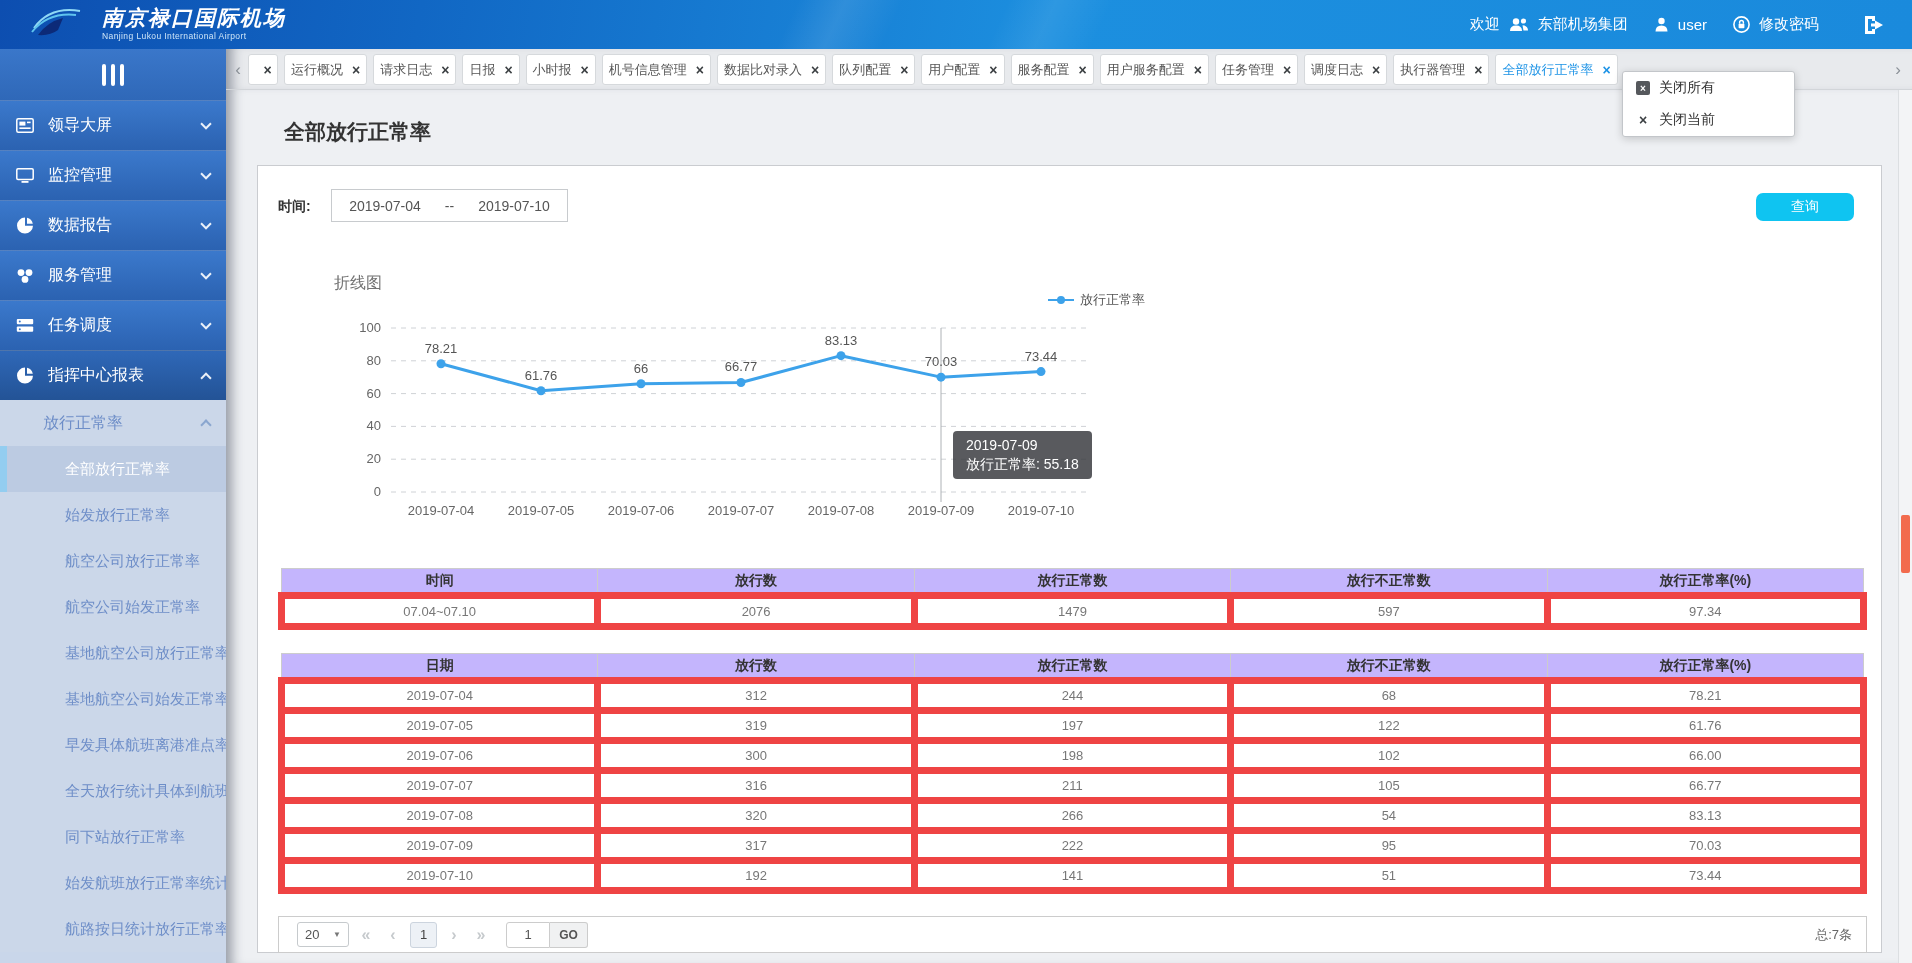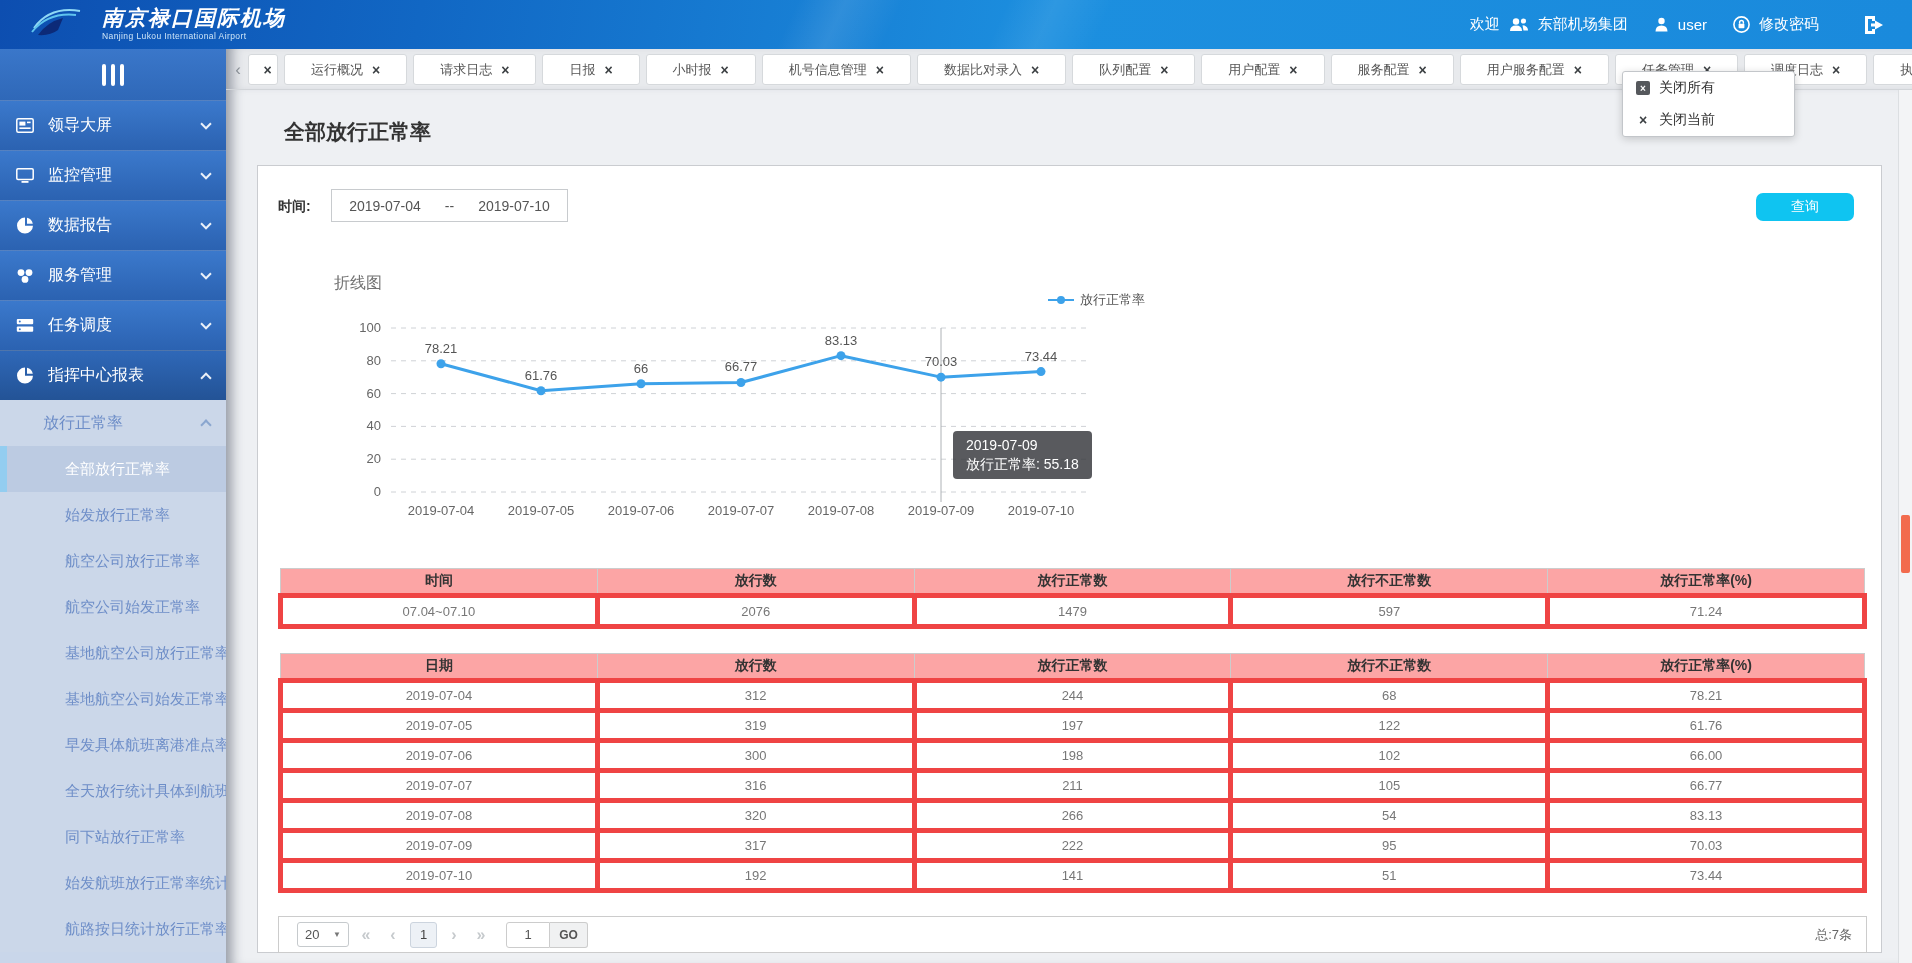--- a/index.html
+++ b/index.html
@@ -47,21 +47,21 @@
   .sub-item.active { background:#bccbe2; color:#fff; border-left:7px solid #93cdf0; padding-left:58px; }
 
   
   .tabbar { position:absolute; left:226px; top:49px; right:0; height:41px; background:#e8eaed;
     border-bottom:1px solid #d2d5d9; display:flex; align-items:flex-start; padding:5px 4px 0 2px;
     box-shadow:inset 14px 0 12px -8px rgba(25,35,55,.40); z-index:20; }
   .tab-chev { width:20px; height:31px; line-height:31px; text-align:center; color:#8a9097;
     font-size:17px; cursor:pointer; flex:0 0 auto; }
   .tab-chev.right { margin-left:auto; }
   .tab { height:31px; background:#fff; border:1px solid #d6d9dc; border-radius:3px;
-    display:inline-flex; align-items:center; padding:0 26px; margin-right:6px; cursor:pointer;
+    display:inline-flex; align-items:center; padding:0 6px; margin-right:6px; cursor:pointer;
     font-size:13px; color:#555; flex:0 0 auto; }
   .tab .tab-x { margin-left:9px; font-size:14px; font-weight:bold; color:#3c4043; line-height:1; cursor:pointer; }
   .tab.active { color:#1d93e6; }
   .tab.active .tab-x { color:#1d93e6; }
   .tab.partial { width:30px; padding:0; justify-content:center; }
   #tab-list { display:contents; }
 
   
   .tab-menu { position:absolute; left:1622px; top:71px; width:173px; background:#fff;
     border:1px solid #c3c6ca; border-radius:3px; box-shadow:0 2px 8px rgba(0,0,0,.18); z-index:60; }
@@ -93,22 +93,22 @@
   .lg-mark { position:relative; width:26px; height:8px; display:inline-block; }
   .lg-mark::before { content:''; position:absolute; left:0; top:3px; width:26px; height:2px; background:#3da2ea; }
   .lg-mark::after { content:''; position:absolute; left:9px; top:0; width:8px; height:8px;
     border-radius:50%; background:#3da2ea; }
   #chart-svg { position:absolute; left:80px; top:40px; }
   .tooltip { position:absolute; left:695px; top:160px; background:rgba(52,54,58,.82);
     border-radius:4px; color:#fff; font-size:14px; line-height:19px; padding:5px 13px; white-space:nowrap; }
 
   
   .tbl { position:absolute; left:20px; border-collapse:collapse; width:1589px; table-layout:fixed; }
-  .tbl th { background:#fca5a5; border:1px solid #ccc; height:27px; font-size:14px; color:#333; }
-  .tbl td { border:5px solid #ef4444; height:30px; text-align:center; font-size:13px; color:#777; background:#fff; }
+  .tbl th { background:#c4b5fd; border:1px solid #ccc; height:27px; font-size:14px; color:#333; }
+  .tbl td { border:7px solid #ef4444; height:30px; text-align:center; font-size:13px; color:#777; background:#fff; }
   #tbl-summary { top:402px; }
   #tbl-summary td { height:31px; }
   #tbl-daily { top:487px; }
 
   
   .pager { position:absolute; left:20px; top:750px; width:1589px; height:37px; background:#fff;
     border:1px solid #ccc; display:flex; align-items:center; padding:0 14px 0 18px; gap:7px; }
   .pg-size { width:52px; height:25px; border:1px solid #c6cacd; border-radius:3px; background:#fff;
     display:flex; align-items:center; justify-content:space-between; padding:0 7px; font-size:13px;
     color:#555; cursor:pointer; }
@@ -413,21 +413,21 @@
               <th>放行不正常数</th>
               <th>放行正常率(%)</th>
             </tr>
           </thead>
           <tbody>
             <tr>
               <td>07.04~07.10</td>
               <td>2076</td>
               <td>1479</td>
               <td>597</td>
-              <td>71.24</td>
+              <td>97.34</td>
             </tr>
           </tbody>
         </table>
       <table class="tbl" id="tbl-daily">
           <thead>
             <tr>
               <th>日期</th>
               <th>放行数</th>
               <th>放行正常数</th>
               <th>放行不正常数</th>

